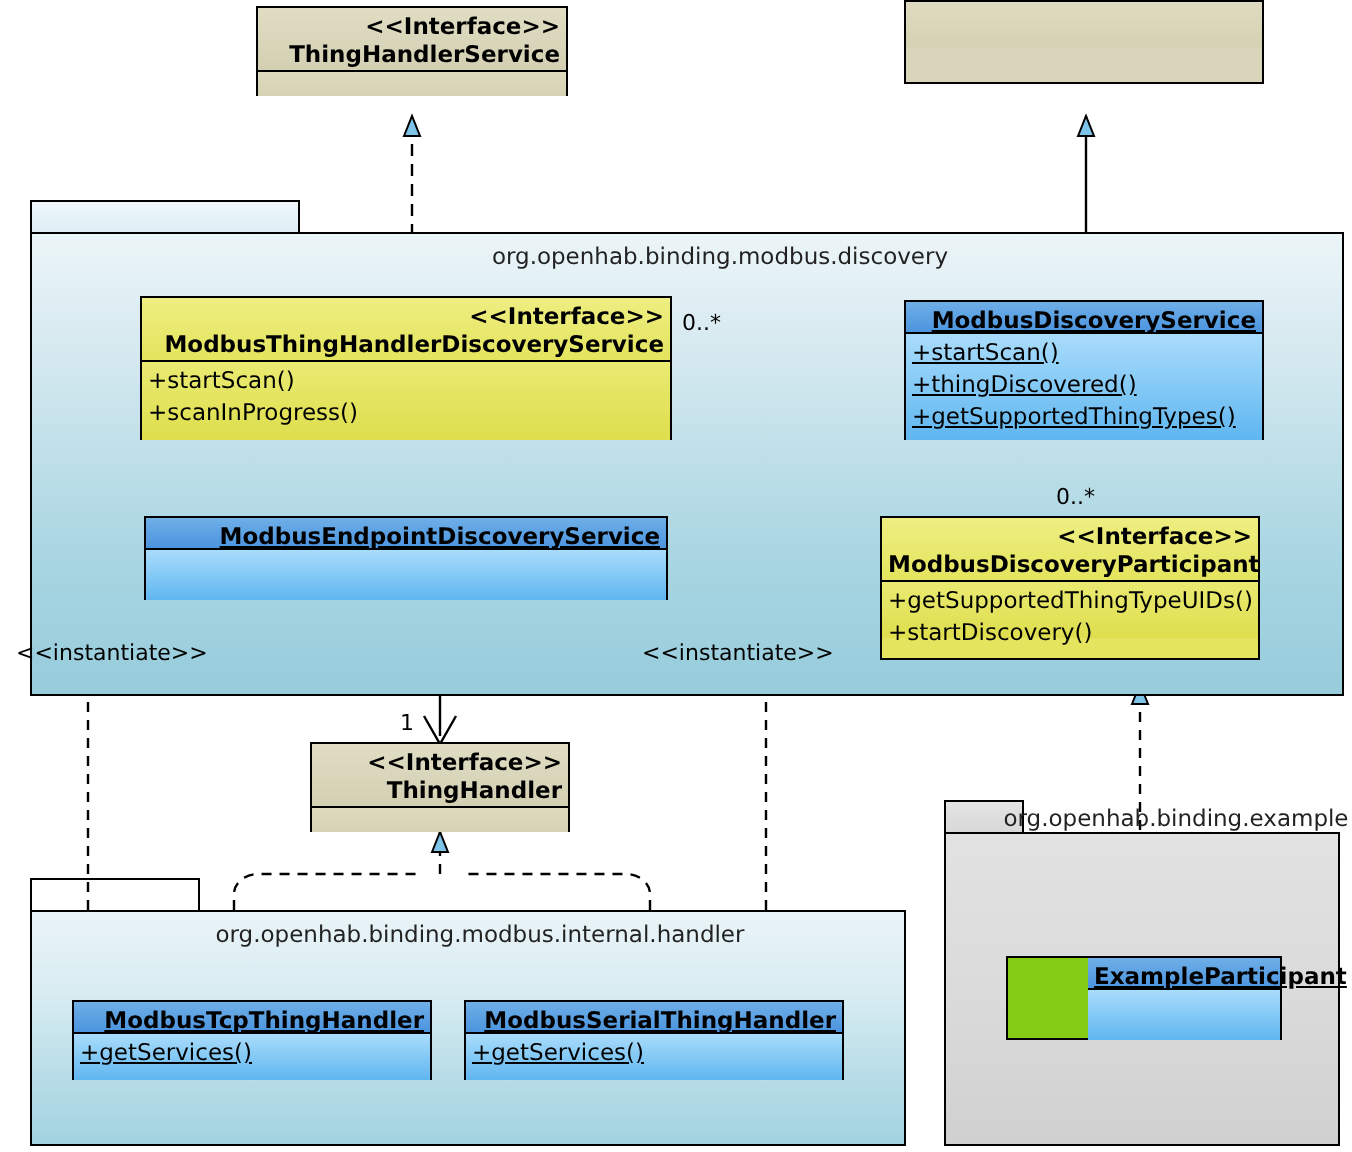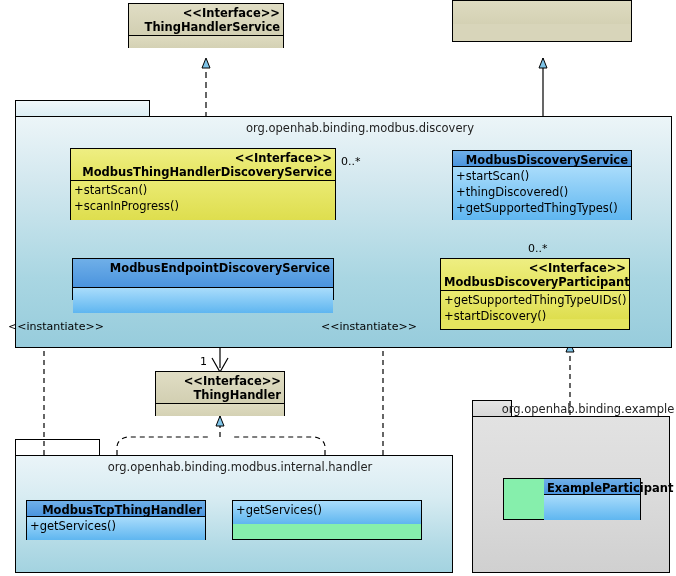--- a/index.html
+++ b/index.html
@@ -97,21 +97,21 @@
     background: linear-gradient(to bottom, #eaea72 0%, #dede4e 100%);
   }
   .umlbox.yellow { background: #e4e45e; }
   
   .umlbox.blue .hdr {
     background: linear-gradient(to bottom, #6fafe8 0%, #4b94de 100%);
   }
   .umlbox.blue .body {
     background: linear-gradient(to bottom, #a9dcfb 0%, #5fb6f0 100%);
   }
-  .umlbox.blue { background: #86efac; }
+  .umlbox.blue { background: #84cc16; text-decoration: underline; }
   
   .umlbox.beige .hdr {
     background: linear-gradient(to bottom, #e0ddc4 0%, #d2cfb2 100%);
   }
   .umlbox.beige .body {
     background: linear-gradient(to bottom, #dedbc0 0%, #d4d1b4 100%);
   }
   .umlbox.beige { background: #d8d5ba; }
   .edge-label {
     position: absolute;
@@ -221,21 +221,21 @@
       <span>ModbusDiscoveryService</span>
     </div>
     <div class="body" style="height:53px;">
       <div>+startScan()</div>
       <div>+thingDiscovered()</div>
       <div>+getSupportedThingTypes()</div>
     </div>
   </div>
 
   <div class="umlbox blue" style="left:72px; top:258px; width:262px; height:42px;">
-    <div class="hdr" style="height:29px;">
+    <div class="hdr" style="height:16px;">
       <span>ModbusEndpointDiscoveryService</span>
     </div>
     <div class="body" style="height:25px;"></div>
   </div>
 
   <div class="umlbox yellow" style="left:440px; top:258px; width:190px; height:72px;">
     <div class="hdr" style="height:32px;">
       <span class="stereo">&lt;&lt;Interface&gt;&gt;</span>
       <span>ModbusDiscoveryParticipant</span>
     </div>
@@ -267,28 +267,31 @@
     <div class="hdr" style="height:16px;">
       <span>ExampleParticipant</span>
     </div>
     <div class="body" style="height:25px;"></div>
   </div>
 
   <div class="pkg-tab teal2" style="left:15px; top:439px; width:85px; height:17px;"></div>
   <div class="package teal2" style="left:15px; top:455px; width:438px; height:118px;"></div>
   <div class="pkg-label" style="left:100px; top:460px; width:280px;">org.openhab.binding.modbus.internal.handler</div>
 
-  <div class="umlbox blue" style="left:26px; top:500px; width:180px; height:40px;">
+  <div class="umlbox blue" style="left:36px; top:500px; width:180px; height:40px;">
     <div class="hdr" style="height:16px;">
       <span>ModbusTcpThingHandler</span>
     </div>
     <div class="body" style="height:23px;">
       <div>+getServices()</div>
     </div>
   </div>
 
   <div class="umlbox blue" style="left:232px; top:500px; width:190px; height:40px;">
+    <div class="hdr" style="height:16px;">
+      <span>ModbusSerialThingHandler</span>
+    </div>
     <div class="body" style="height:23px;">
       <div>+getServices()</div>
     </div>
   </div>
 
 </div>
 
 </body></html>

